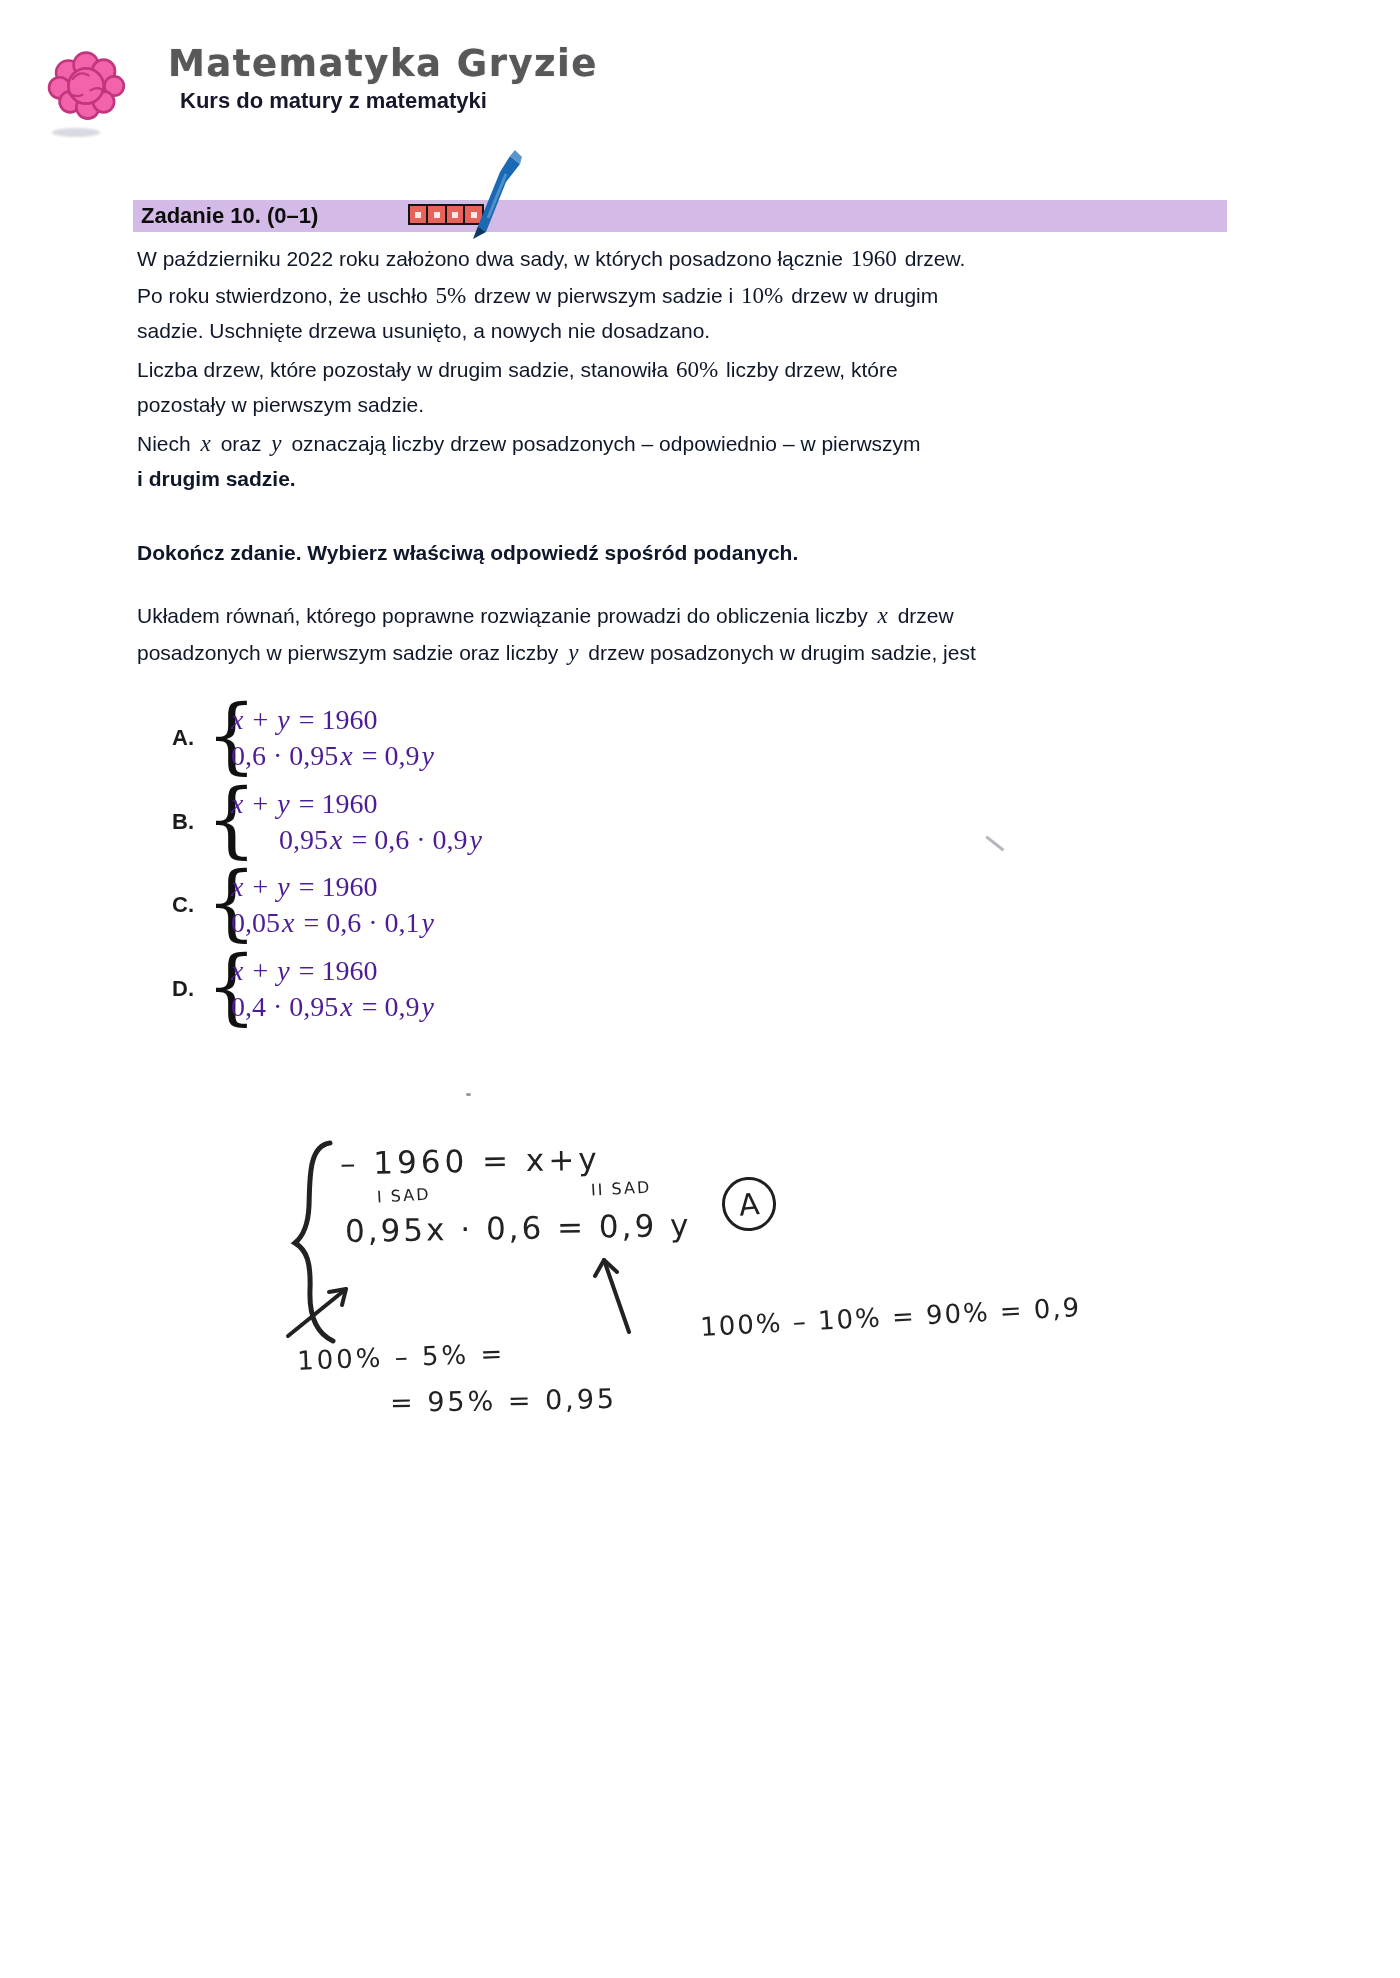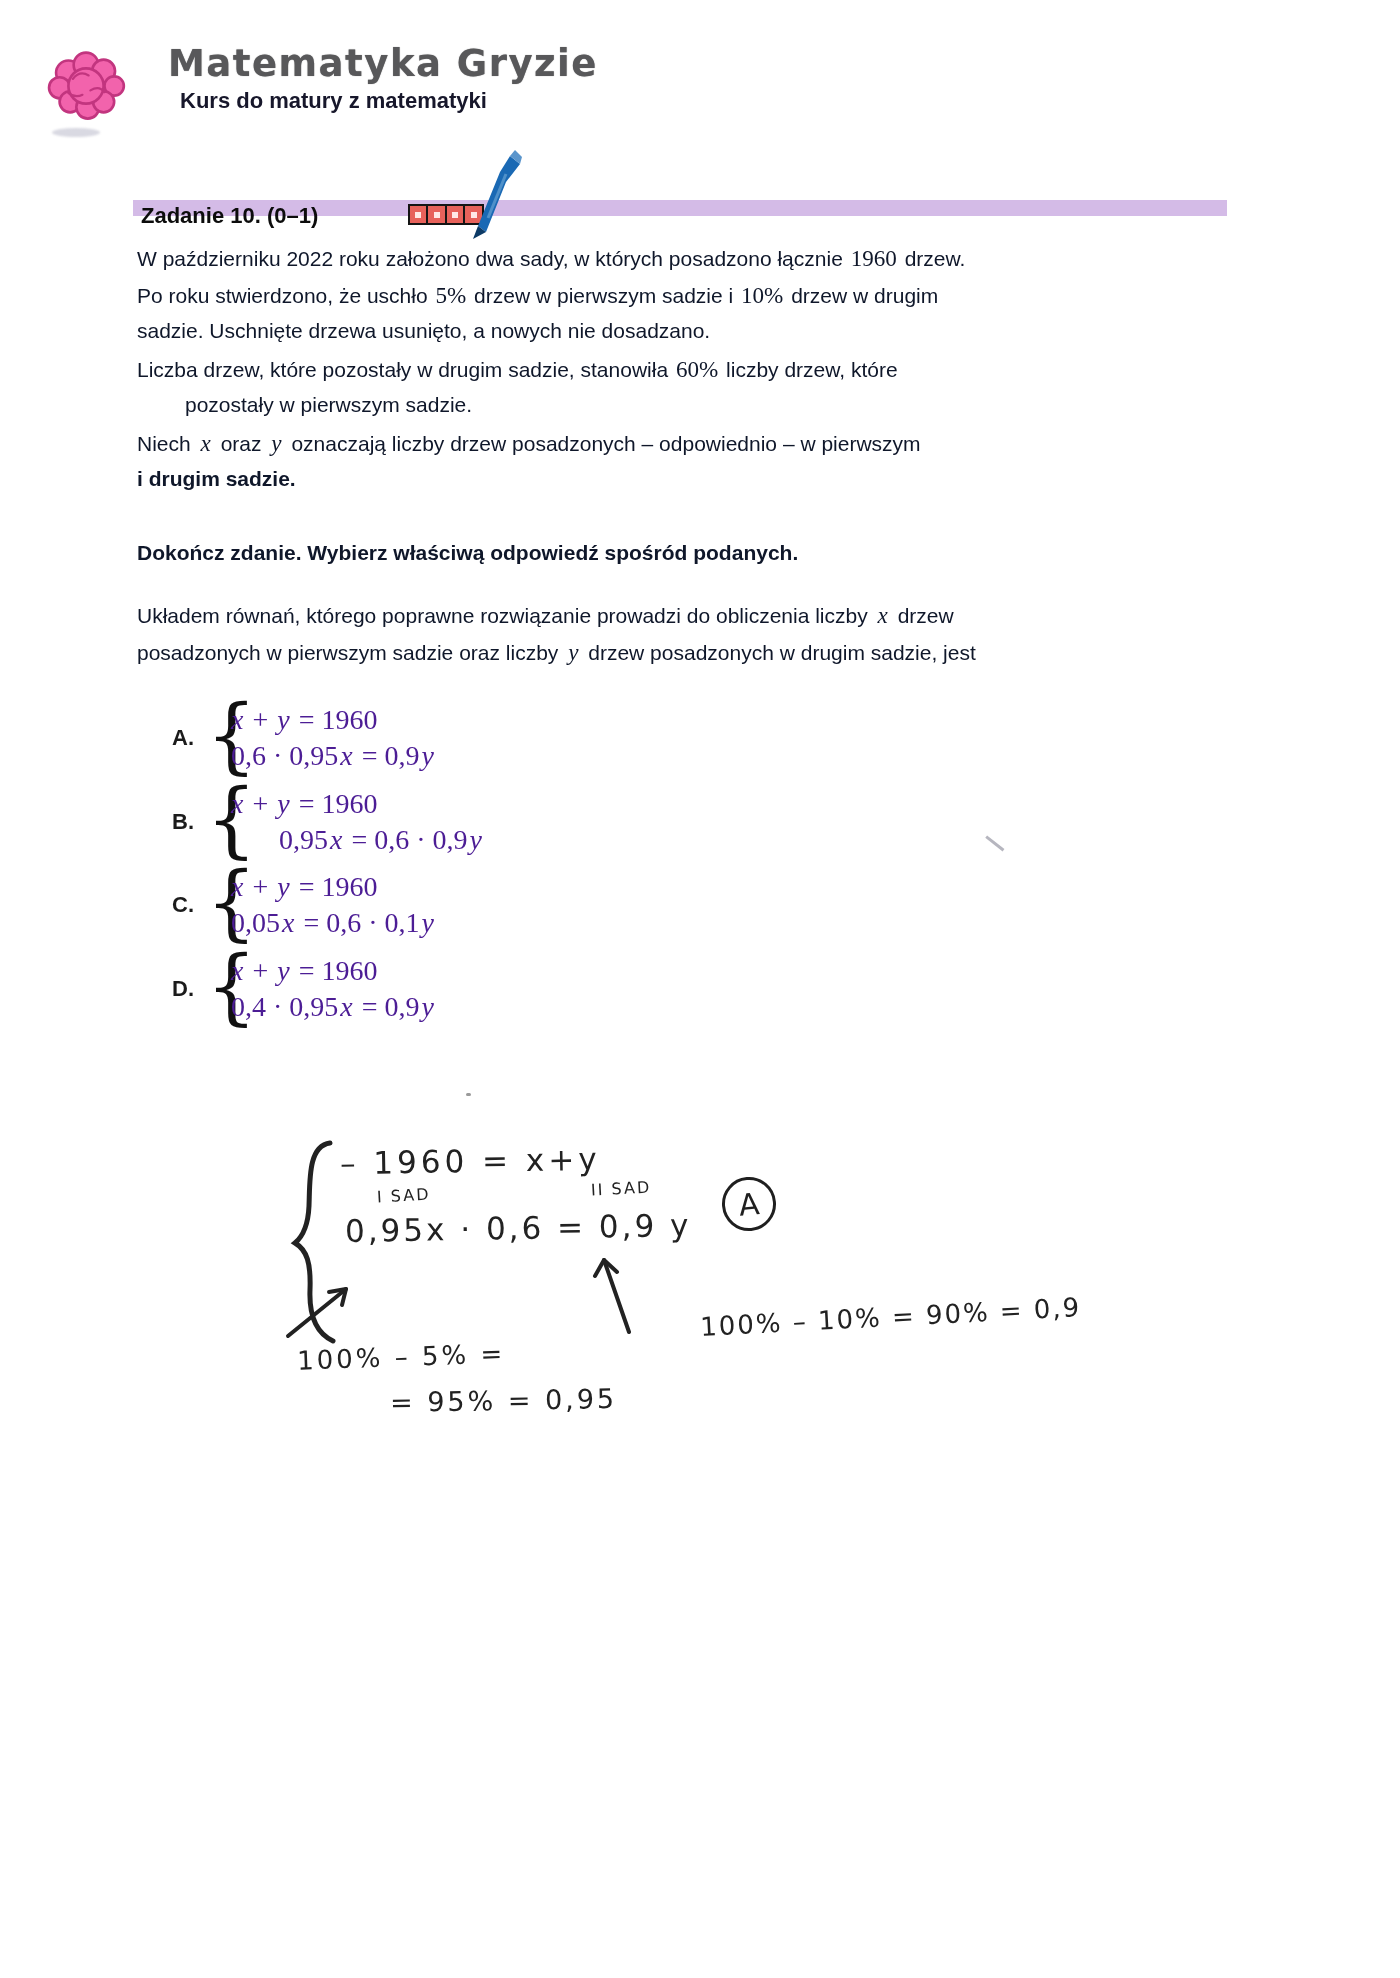--- a/index.html
+++ b/index.html
@@ -9,21 +9,21 @@
 
   
   .brand-title{position:absolute;left:168px;top:42px;font-size:37px;font-weight:bold;
                color:#58585a;letter-spacing:1.5px;font-family:"DejaVu Sans",sans-serif;
                text-shadow:0 0 1px #8a8a8a;}
   .brand-sub{position:absolute;left:180px;top:88px;font-size:22px;font-weight:bold;color:#17172b;}
   .logo-shadow{position:absolute;left:52px;top:128px;width:48px;height:9px;background:#d9d9e2;
                border-radius:50%;filter:blur(1px);}
 
   
-  .task-bar{position:absolute;left:133px;top:200px;width:1094px;height:16px;background:#d4bbe7;}
+  .task-bar{position:absolute;left:133px;top:200px;width:1094px;height:32px;background:#d4bbe7;}
   .task-title{position:absolute;left:8px;top:3px;font-size:22px;font-weight:bold;color:#0c0c0c;}
   .sq-row{position:absolute;left:277px;top:4px;display:flex;}
   .sq{width:17px;height:17px;border:2.5px solid #141414;background:#e7625b;margin-left:-2.5px;
       display:flex;align-items:center;justify-content:center;}
   .sq-dot{width:6px;height:6px;background:#ffe9e6;}
 
   
   .bodyline{position:absolute;left:137px;font-size:21px;white-space:nowrap;color:#0f172a;}
   .mser{font-family:"Liberation Serif",serif;font-size:1.1em;padding:0 2px;}
   .mit{font-family:"Liberation Serif",serif;font-style:italic;font-size:1.1em;padding:0 4px;}
@@ -99,21 +99,21 @@
       <polygon points="12,78 7,91 20,84" fill="#0c3a66"></polygon>
       <polygon points="44,8 49,2 56,9 54,16" fill="#5a95cc"></polygon>
       <line x1="22" y1="70" x2="40" y2="26" stroke="#4f90c9" stroke-width="3"></line>
     </svg>
   </div>
 
   <div class="bodyline" style="top:245px;"><span>W październiku 2022 roku założono dwa sady, w których posadzono łącznie </span><span class="mser">1960</span><span> drzew.</span></div>
   <div class="bodyline" style="top:282px;"><span>Po roku stwierdzono, że uschło </span><span class="mser">5%</span><span> drzew w pierwszym sadzie i </span><span class="mser">10%</span><span> drzew w drugim</span></div>
   <div class="bodyline" style="top:319px;"><span>sadzie. Uschnięte drzewa usunięto, a nowych nie dosadzano.</span></div>
   <div class="bodyline" style="top:356px;"><span>Liczba drzew, które pozostały w drugim sadzie, stanowiła </span><span class="mser">60%</span><span> liczby drzew, które</span></div>
-  <div class="bodyline" style="top:393px;margin-left:48px;"><span>pozostały w pierwszym sadzie.</span></div>
+  <div class="bodyline" style="top:393px;"><span>pozostały w pierwszym sadzie.</span></div>
   <div class="bodyline" style="top:430px;"><span>Niech </span><span class="mit">x</span><span> oraz </span><span class="mit">y</span><span> oznaczają liczby drzew posadzonych – odpowiednio – w pierwszym</span></div>
   <div class="bodyline" style="top:467px;font-weight:bold;"><span>i drugim sadzie.</span></div>
 
   <div class="bodyline bold" style="top:541px;">Dokończ zdanie. Wybierz właściwą odpowiedź spośród podanych.</div>
 
   <div class="bodyline" style="top:602px;"><span>Układem równań, którego poprawne rozwiązanie prowadzi do obliczenia liczby </span><span class="mit">x</span><span> drzew</span></div>
   <div class="bodyline" style="top:639px;"><span>posadzonych w pierwszym sadzie oraz liczby </span><span class="mit">y</span><span> drzew posadzonych w drugim sadzie, jest</span></div>
 
   <div class="option" style="top:702px;">
     <span class="opt-label">A.</span>

